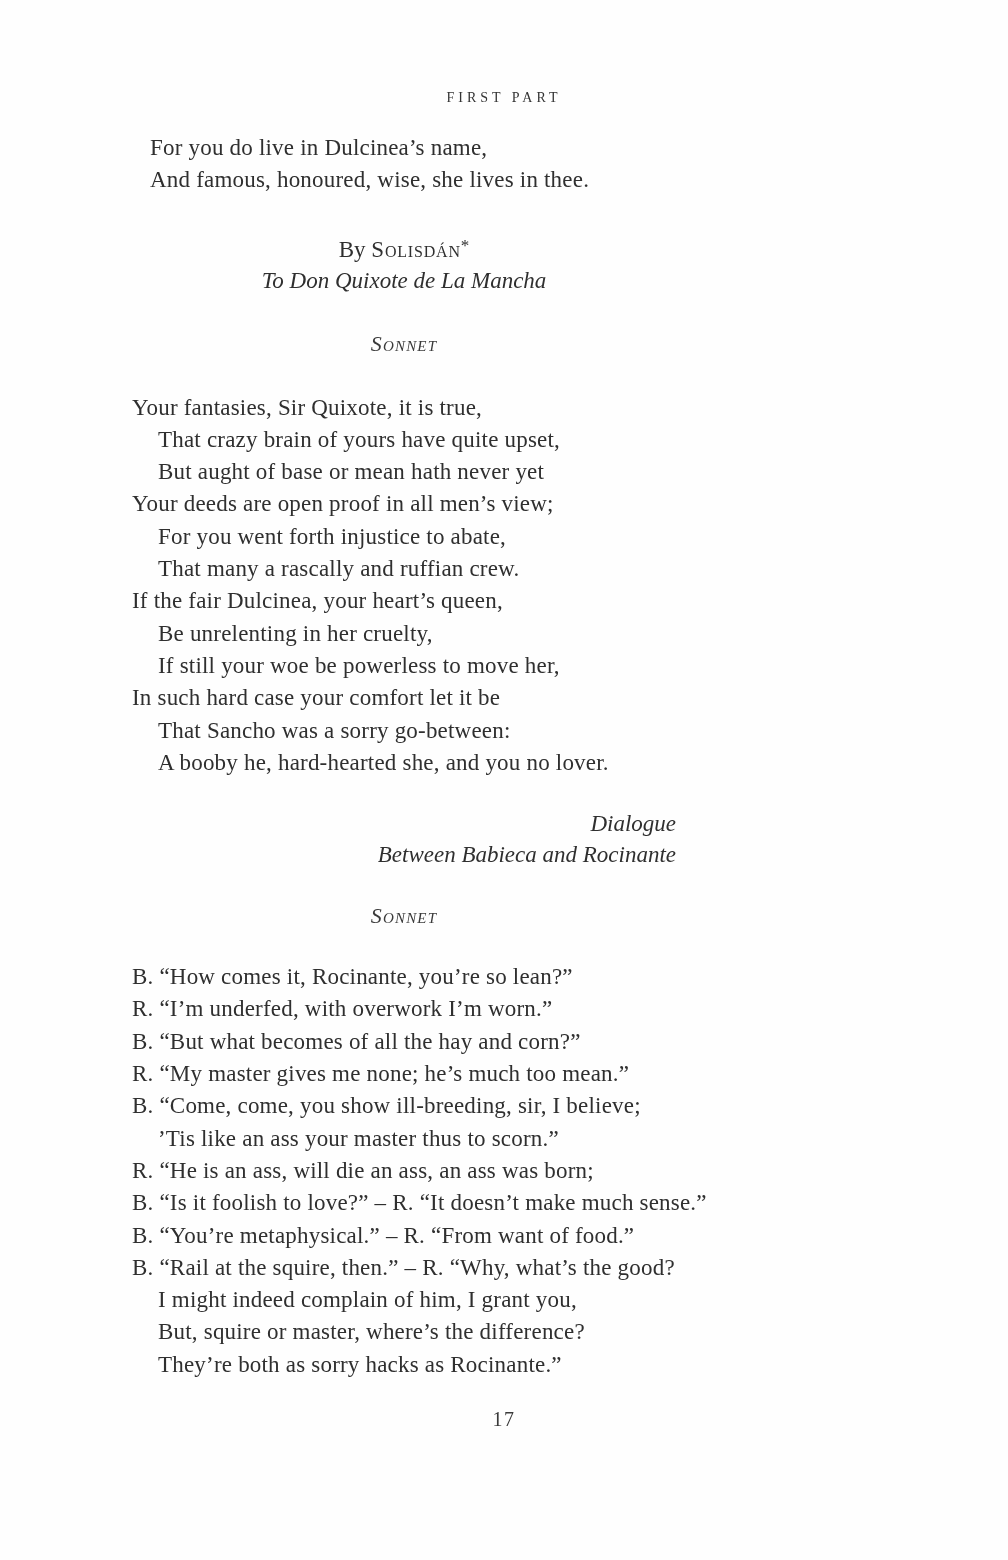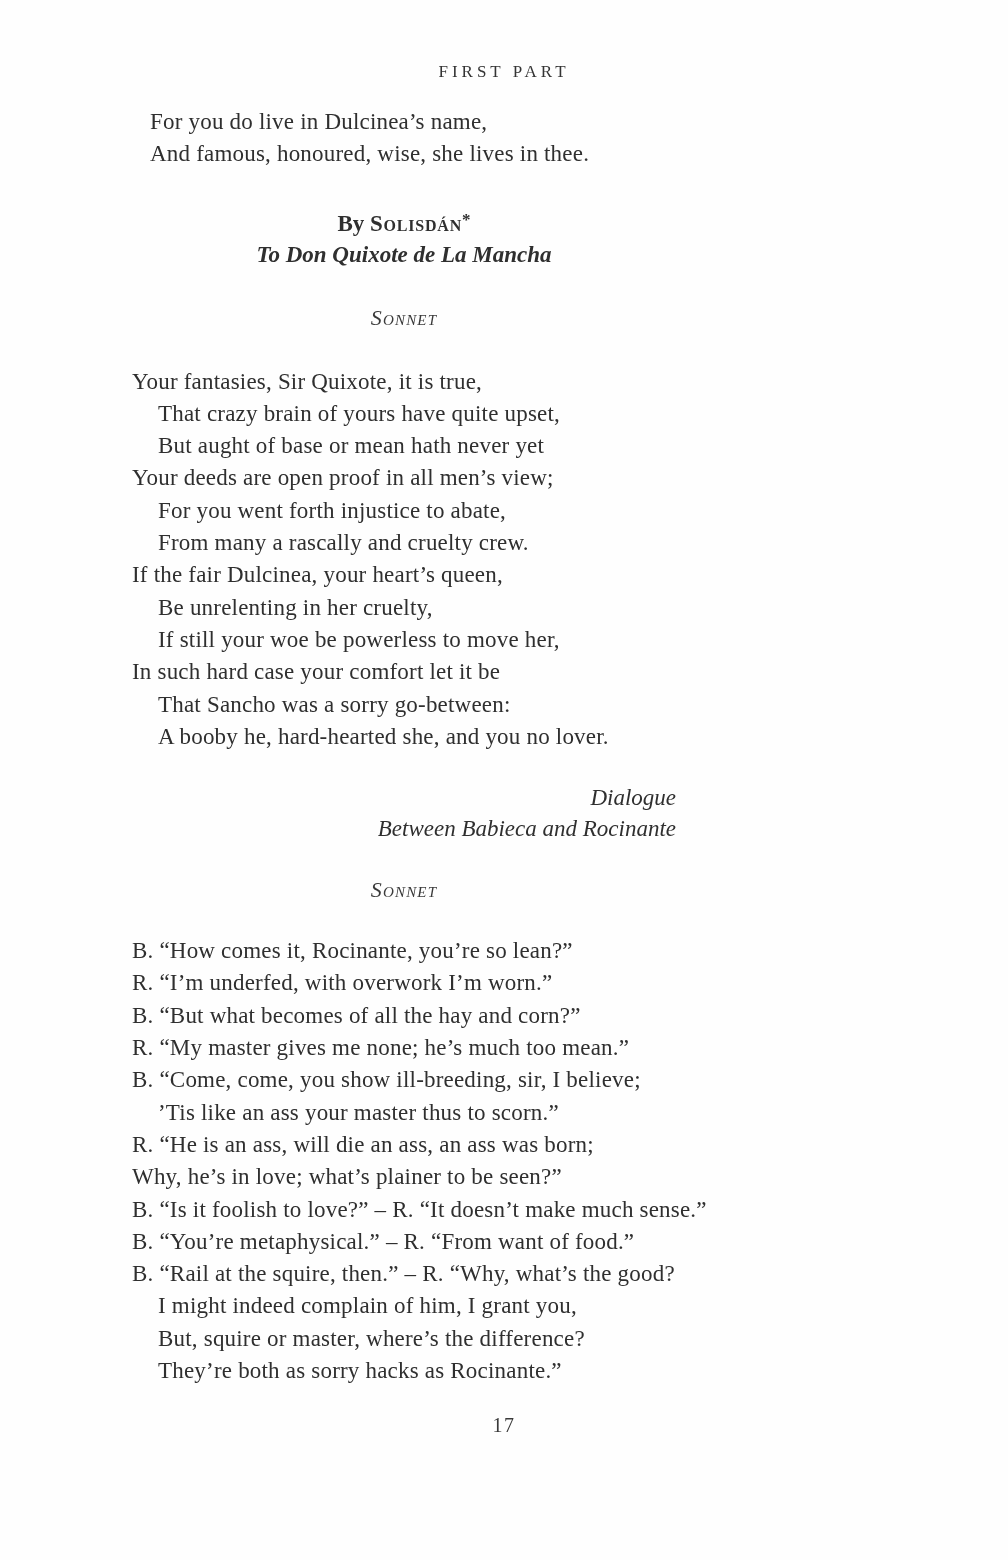--- a/index.html
+++ b/index.html
@@ -11,24 +11,24 @@
     position: relative;
     width: 1008px;
     height: 1560px;
     background: #fefefe;
     color: #2f2f2f;
     font-family: "Liberation Serif", "DejaVu Serif", serif;
     overflow: hidden;
   }
   
   .running-head {
-    padding-top: 62px;
+    padding-top: 88px;
     line-height: 20px;
     text-align: center;
-    font-size: 17px;
+    font-size: 14px;
     letter-spacing: 4px;
     color: #343434;
   }
   
   .column {
     display: flow-root;
     margin-left: 132px;
     width: 544px;
   }
   .line {
@@ -40,21 +40,20 @@
   .in1 { padding-left: 26px; }
   .frag { padding-left: 18px; }
 
   .fragment { margin-top: 24px; }
 
   .attribution {
     margin-top: 33px;
     text-align: center;
     font-size: 23px;
     line-height: 31px;
-    font-weight: bold;
   }
   .sc { font-variant: small-caps; letter-spacing: 0.8px; }
   .marker { font-size: 17px; vertical-align: 6px; }
   .it { font-style: italic; }
 
   .sonnet-head {
     margin: 33px 0 0 0;
     text-align: center;
     font-size: 22px;
     line-height: 30px;
@@ -105,21 +104,21 @@
     </div>
 
     <h3 class="sonnet-head">Sonnet</h3>
 
     <div class="poem">
       <div class="line">Your fantasies, Sir Quixote, it is true,</div>
       <div class="line in1">That crazy brain of yours have quite upset,</div>
       <div class="line in1">But aught of base or mean hath never yet</div>
       <div class="line">Your deeds are open proof in all men’s view;</div>
       <div class="line in1">For you went forth injustice to abate,</div>
-      <div class="line in1">From many a rascally and cruelty crew.</div>
+      <div class="line in1">That many a rascally and ruffian crew.</div>
       <div class="line">If the fair Dulcinea, your heart’s queen,</div>
       <div class="line in1">Be unrelenting in her cruelty,</div>
       <div class="line in1">If still your woe be powerless to move her,</div>
       <div class="line">In such hard case your comfort let it be</div>
       <div class="line in1">That Sancho was a sorry go-between:</div>
       <div class="line in1">A booby he, hard-hearted she, and you no lover.</div>
     </div>
 
     <div class="dialogue-head">
       <div class="it">Dialogue</div>
@@ -129,21 +128,20 @@
     <h3 class="sonnet-head head2">Sonnet</h3>
 
     <div class="poem poem2">
       <div class="line">B. “How comes it, Rocinante, you’re so lean?”</div>
       <div class="line">R. “I’m underfed, with overwork I’m worn.”</div>
       <div class="line">B. “But what becomes of all the hay and corn?”</div>
       <div class="line">R. “My master gives me none; he’s much too mean.”</div>
       <div class="line">B. “Come, come, you show ill-breeding, sir, I believe;</div>
       <div class="line in1">’Tis like an ass your master thus to scorn.”</div>
       <div class="line">R. “He is an ass, will die an ass, an ass was born;</div>
-      <div class="line">Why, he’s in love; what’s plainer to be seen?”</div>
       <div class="line">B. “Is it foolish to love?” – R. “It doesn’t make much sense.”</div>
       <div class="line">B. “You’re metaphysical.” – R. “From want of food.”</div>
       <div class="line">B. “Rail at the squire, then.” – R. “Why, what’s the good?</div>
       <div class="line in1">I might indeed complain of him, I grant you,</div>
       <div class="line in1">But, squire or master, where’s the difference?</div>
       <div class="line in1">They’re both as sorry hacks as Rocinante.”</div>
     </div>
 
   </main>
 

